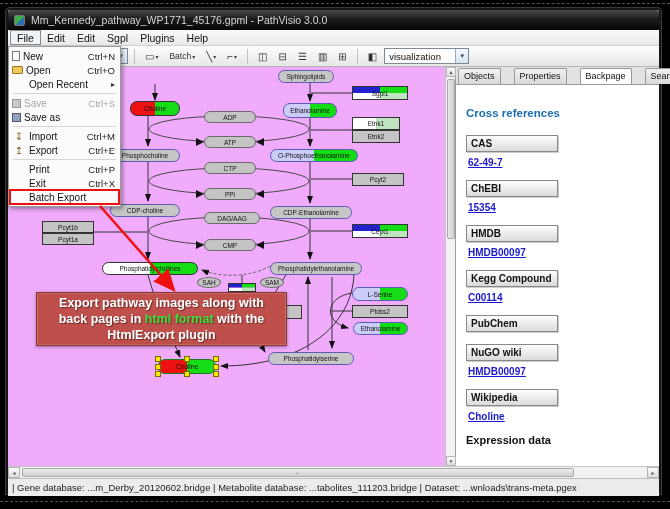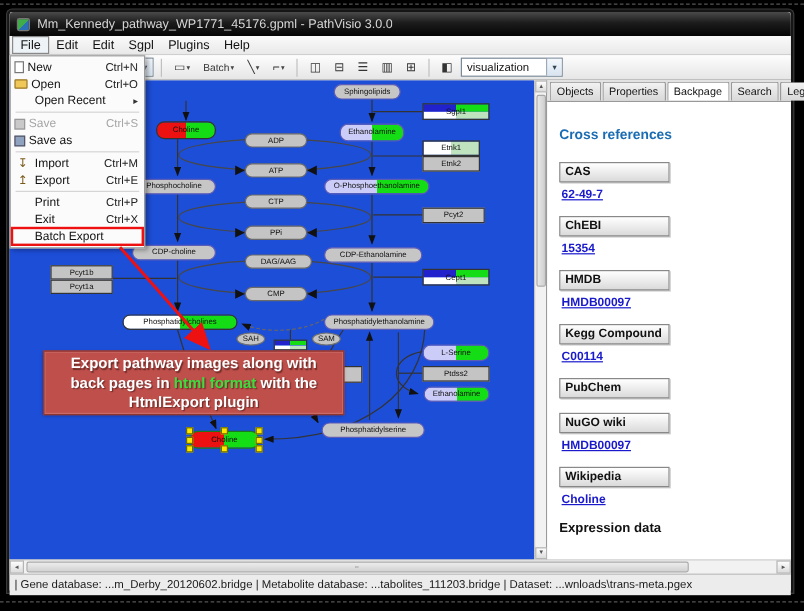--- a/index.html
+++ b/index.html
@@ -35,21 +35,21 @@
                background:linear-gradient(#f4f8fc,#d8e4f0); border-left:1px solid #9ab; color:#345; }
   .tb-sep { width:1px; height:15px; background:#c0c0c0; margin:0 3px; }
   .tb-btn { display:flex; align-items:center; gap:1px; height:18px; padding:0 3px; background:transparent;
             border:1px solid transparent; font-size:10px; color:#333; }
   .tb-btn .g { font-size:10px; }
   .tb-btn .txt { font-size:8.5px; }
   .tb-btn .dd { font-size:6px; color:#444; }
 
   
   #content { display:flex; height:399px; }
-  #canvas { position:relative; width:437px; height:399px; background:#1d4ed8; overflow:hidden;text-decoration:underline; }
+  #canvas { position:relative; width:437px; height:399px; background:#f0abfc; overflow:hidden;text-decoration:underline; }
   #edges { position:absolute; left:0; top:0; z-index:5; }
   #nodes { position:absolute; left:0; top:0; width:100%; height:100%; z-index:10; }
 
   
   .pnode { position:absolute; display:flex; align-items:center; justify-content:center; overflow:visible; }
   .plabel { font-size:6.5px; color:#101010; white-space:nowrap; }
   .k-met-gray { background:#c6c6c6; border:1px solid var(--metabolite-border,#5b5bb8); border-radius:7px; }
   .k-cofactor { background:#c4c4c4; border:1px solid #6a6a6a; border-radius:6px; }
   .k-met-red-green { background:linear-gradient(90deg,var(--expression-red,#ee1111) 50%,var(--expression-green,#15dd15) 50%);
                      border:1px solid #333; border-radius:7px; }
@@ -82,21 +82,21 @@
   
   #vscroll { width:10px; height:399px; background:#f2f2f2; border-left:1px solid #c5c5c5; position:relative; }
   .sb-btn { position:absolute; left:0; width:10px; height:10px; font-size:5px; color:#555; display:flex;
             align-items:center; justify-content:center; background:linear-gradient(#fdfdfd,#dcdcdc); border:1px solid #b5b5b5; }
   #vs-up { top:0; } #vs-dn { bottom:0; }
   #vs-thumb { position:absolute; left:1px; top:12px; width:8px; height:160px; background:linear-gradient(90deg,#e8e8e8,#cfcfcf);
               border:1px solid #a8a8a8; border-radius:2px; }
 
   
   #sidepanel { width:204px; height:399px; background:#ececec; display:flex; flex-direction:column; border-left:1px solid #9a9a9a; }
-  #tabs { display:flex; height:17px; padding:1px 2px 0 2px; gap:1px; background:#e2e2e2; }
+  #tabs { display:flex; height:17px; padding:1px 2px 0 2px; gap:13px; background:#e2e2e2; }
   .tab { font-size:9px; padding:2px 5px 1px 5px; border:1px solid #999; border-bottom:none;
          background:linear-gradient(#f2f2f2,#d8d8d8); border-radius:2px 2px 0 0; color:#111; white-space:nowrap; }
   .tab.active { background:#fff; position:relative; top:0; font-weight:normal; }
   #panelbody { flex:1; background:#fff; border-top:1px solid #999; padding:14px 10px 0 10px; overflow:hidden; position:relative; }
   #xref-heading { color:var(--heading-blue,#1a6db3); font-weight:bold; font-size:11.5px; margin:8px 0 16px 0; }
   .xref { margin-bottom:12px; }
   .xref-box { width:92px; border:1px solid #888; background:linear-gradient(#ffffff,#dadada);
               font-size:10px; font-weight:bold; color:#111; padding:2px 4px; box-shadow:1px 1px 0 #ccc; }
   .xref-val { margin:5px 0 0 2px; font-size:10px; }
   .xref-val.link { color:var(--link-blue,#1a1acc); text-decoration:underline; font-weight:bold; }

